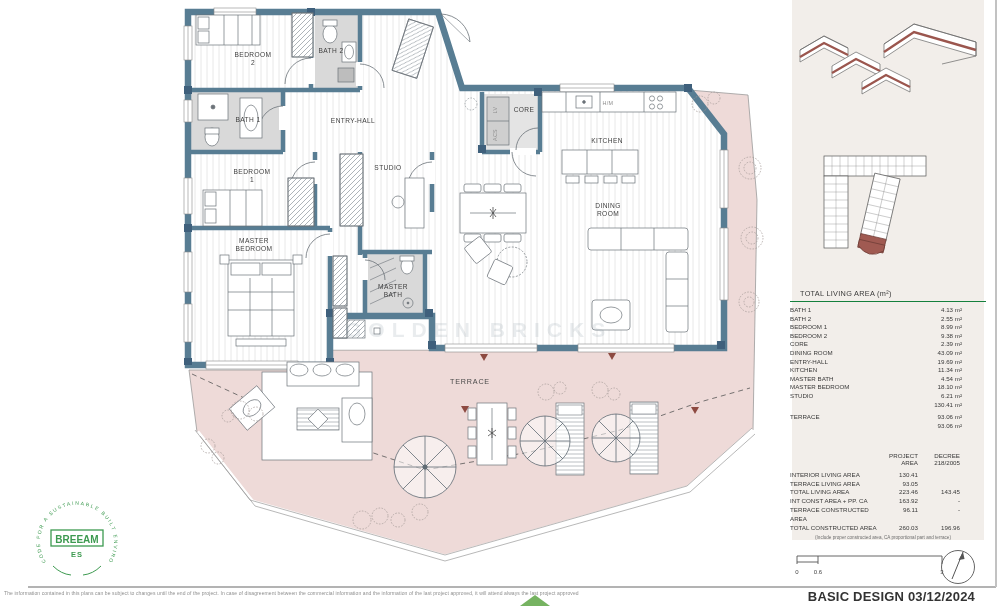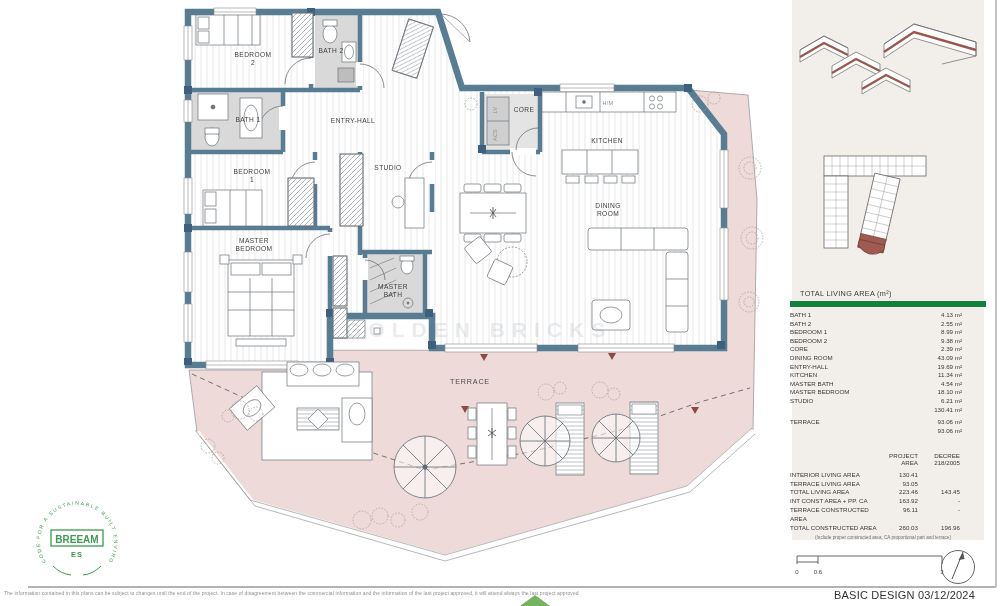--- a/index.html
+++ b/index.html
@@ -10,33 +10,33 @@
   .rlabel{font-family:"Liberation Sans",sans-serif;font-size:6.6px;fill:#404040;letter-spacing:.4px;text-anchor:middle;}
   .rlabel.small{font-size:5.4px;fill:#8e8e8e;letter-spacing:.3px;}
   .rlabel.terr{font-size:7.2px;fill:#4a4a4a;letter-spacing:.8px;}
   .watermark{position:absolute;left:345px;top:318px;width:345px;font-size:21px;font-weight:bold;
              letter-spacing:7px;color:rgba(125,140,156,0.17);white-space:nowrap;}
   .panel-bg{position:absolute;left:792px;top:0;width:192px;height:540px;background:#f2eeea;}
   .vline{position:absolute;left:995px;top:0;width:2px;height:587px;background:#c2c2c2;}
   .hline{position:absolute;left:28px;top:586px;width:968px;height:2px;background:#b3b3b3;}
   
   .area-table{position:absolute;left:790px;top:289px;width:196px;color:#3a3a3a;}
-  .area-table .atitle{font-size:7.3px;letter-spacing:.3px;padding:0 0 3px 10px;border-bottom:6px solid #15803d;margin-bottom:4px;}
+  .area-table .atitle{font-size:7.3px;letter-spacing:.3px;padding:0 0 3px 10px;border-bottom:1px solid #15803d;margin-bottom:4px;}
   .arow{display:flex;justify-content:space-between;font-size:6.2px;line-height:8.6px;padding-right:24px;}
   .arow.gap{margin-top:4px;}
   
   .sum-table{position:absolute;left:790px;top:452px;width:196px;color:#3a3a3a;}
   .srow{display:grid;grid-template-columns:88px 40px 42px;font-size:6.2px;line-height:8.8px;padding-right:26px;}
   .srow .sp,.srow .sd{text-align:right;}
   .shead{line-height:7.4px;margin-bottom:4px;}
   .shead .sp,.shead .sd{text-align:right;}
   .sfoot{font-size:4.6px;color:#6e6e6e;text-align:center;margin-top:3px;padding-right:10px;}
   
   .disclaimer{position:absolute;left:4px;top:590px;width:760px;font-size:5px;color:#8f8f8f;letter-spacing:.1px;}
-  .titleblock{position:absolute;right:26px;top:589px;font-size:11px;font-weight:normal;color:#333;letter-spacing:.2px;}
+  .titleblock{position:absolute;right:26px;top:589px;font-size:13px;font-weight:bold;color:#333;letter-spacing:.2px;}
   .scale-svg{position:absolute;left:792px;top:548px;}
   .north-svg{position:absolute;left:936px;top:546px;}
   .breeam-svg{position:absolute;left:27px;top:494px;}
   .breeam-ring{font-size:5px;letter-spacing:.55px;fill:#3d9a50;}
   .breeam-name{font-size:10px;font-weight:bold;fill:#3d9a50;text-anchor:middle;}
   .breeam-es{font-size:7.5px;font-weight:bold;fill:#3d9a50;text-anchor:middle;letter-spacing:1px;}
   .scale-label{font-size:6px;fill:#444;text-anchor:middle;font-family:"Liberation Sans",sans-serif;}
   .logo-tri{position:absolute;left:512px;top:595px;}
 </style>
 </head>

